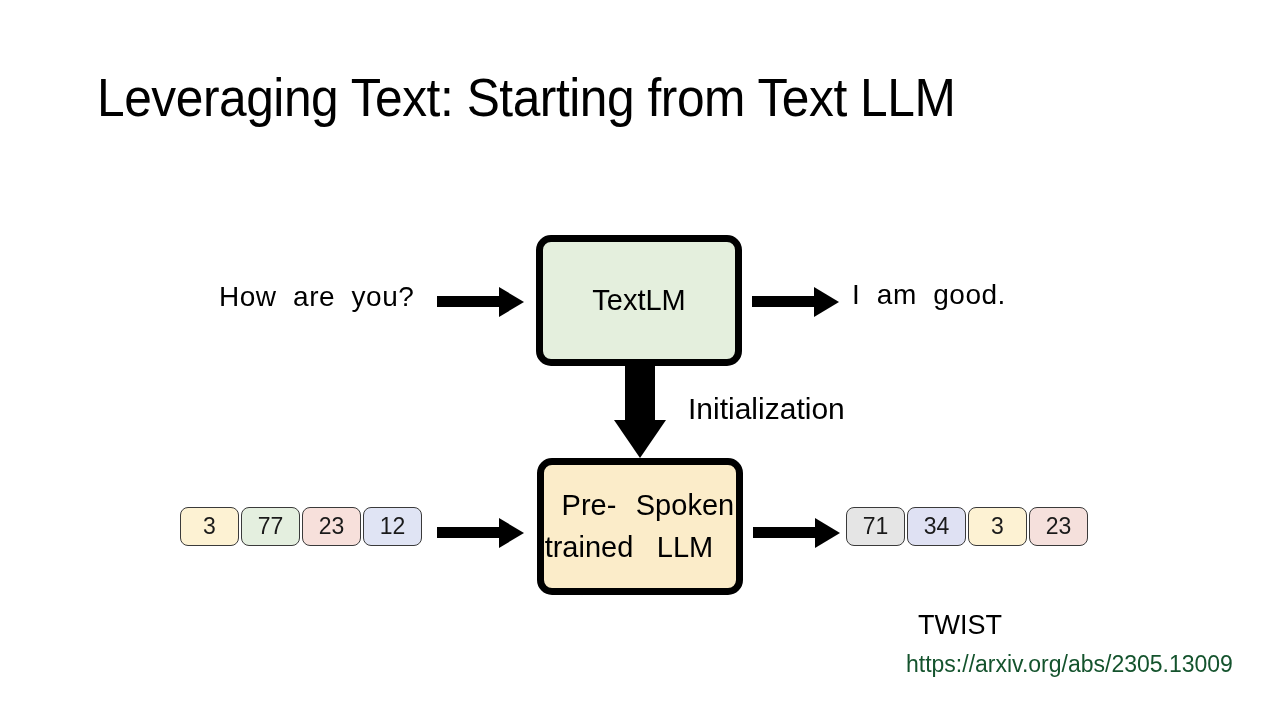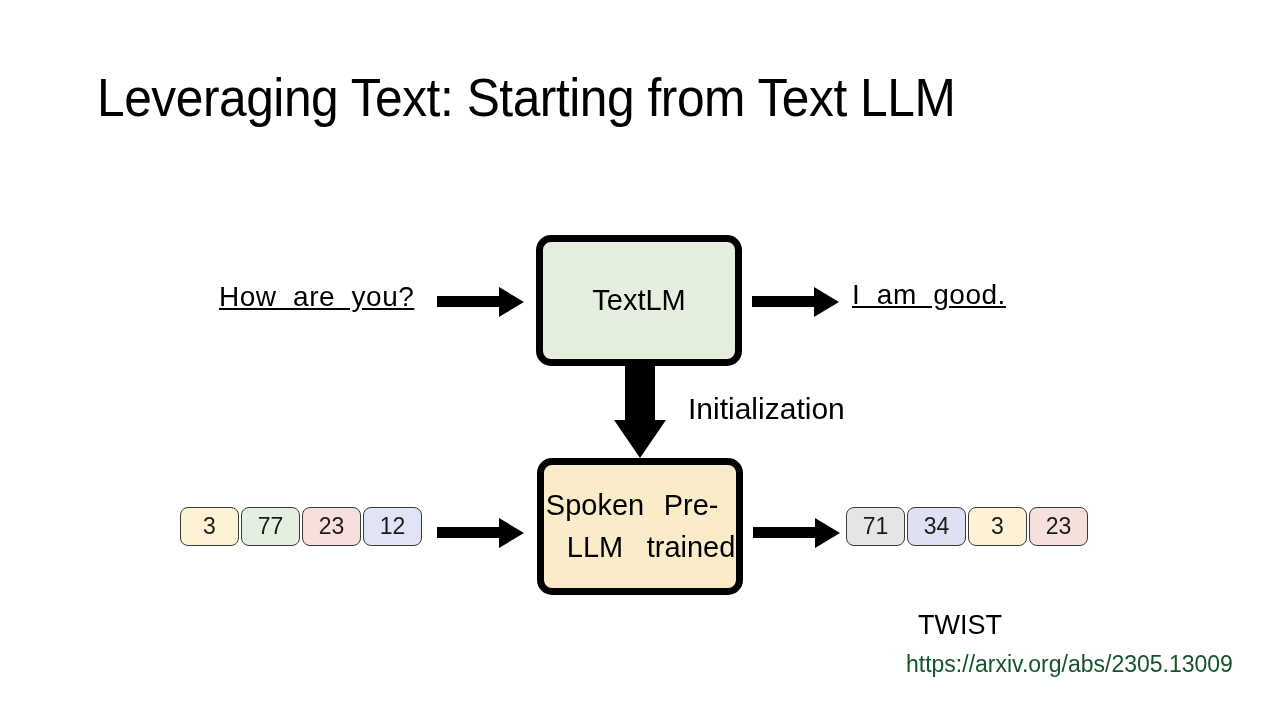--- a/index.html
+++ b/index.html
@@ -36,21 +36,20 @@
   }
 
   
   .plain-text {
     position: absolute;
     color: #000000;
     font-family: "Liberation Sans", sans-serif;
     font-size: 28px;
     font-weight: 400;
     white-space: pre;
-    text-decoration: underline;
   }
 
   
   .model-box {
     position: absolute;
     box-sizing: border-box;
     border: 7px solid #000000;
     border-radius: 15px;
     display: flex;
     flex-direction: row;
@@ -253,22 +252,22 @@
         <span>12</span>
       </div>
     </div>
 
   <div class="h-arrow" id="arrow-in-spoken">
     <span class="shaft"></span>
     <span class="head"></span>
   </div>
 
   <div class="model-box" id="spoken-llm-box" style="background: rgb(251, 236, 201);">
+    <span class="line">Pre-trained</span>
     <span class="line">Spoken LLM</span>
-    <span class="line">Pre-trained</span>
   </div>
 
   <div class="h-arrow" id="arrow-out-spoken">
     <span class="shaft"></span>
     <span class="head"></span>
   </div>
 
   <div class="token-row" id="token-row-out">
       <div class="token" style="background: #e5e5e5;">
         <span>71</span>

